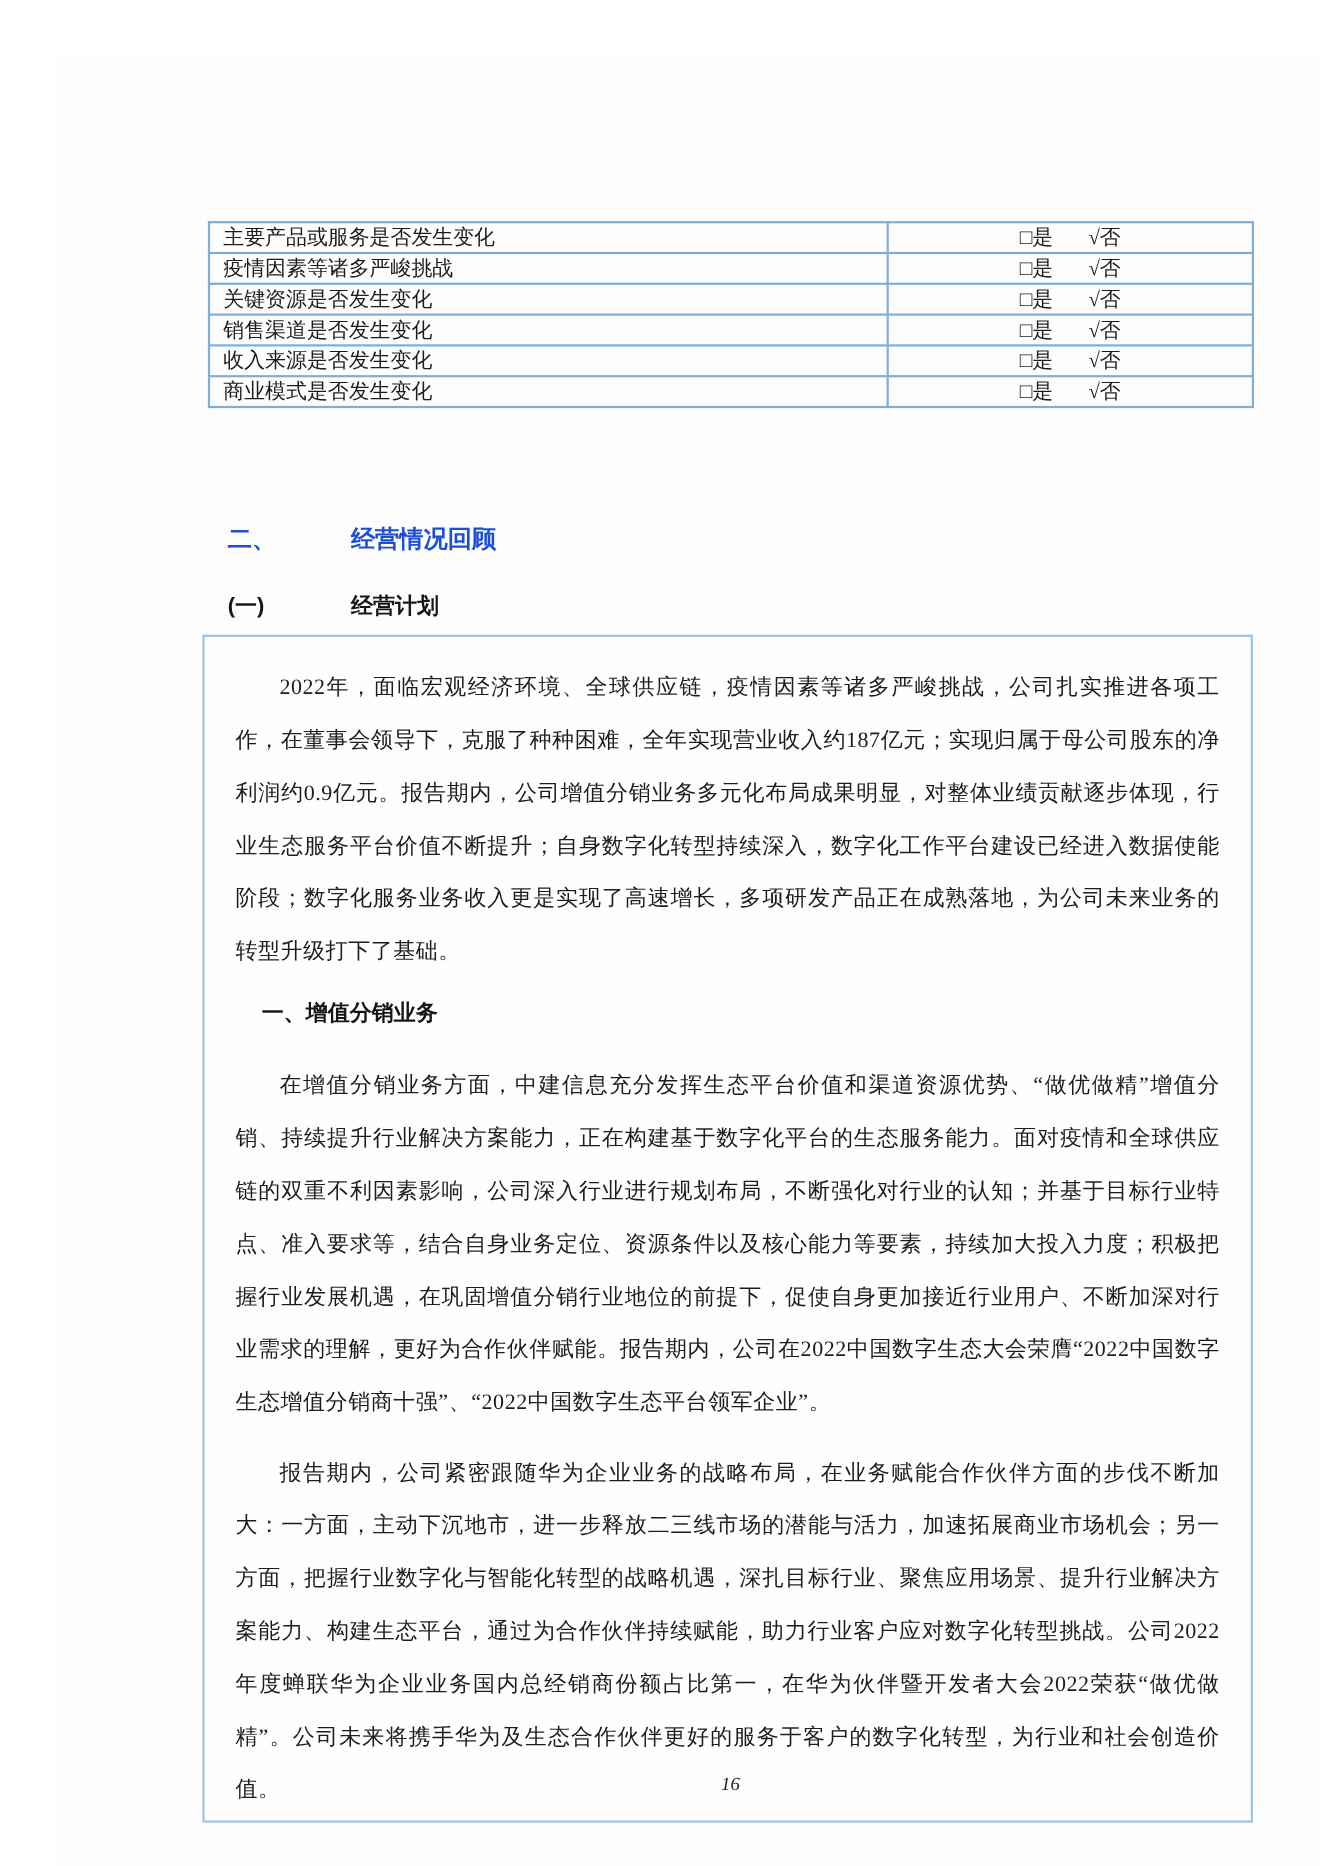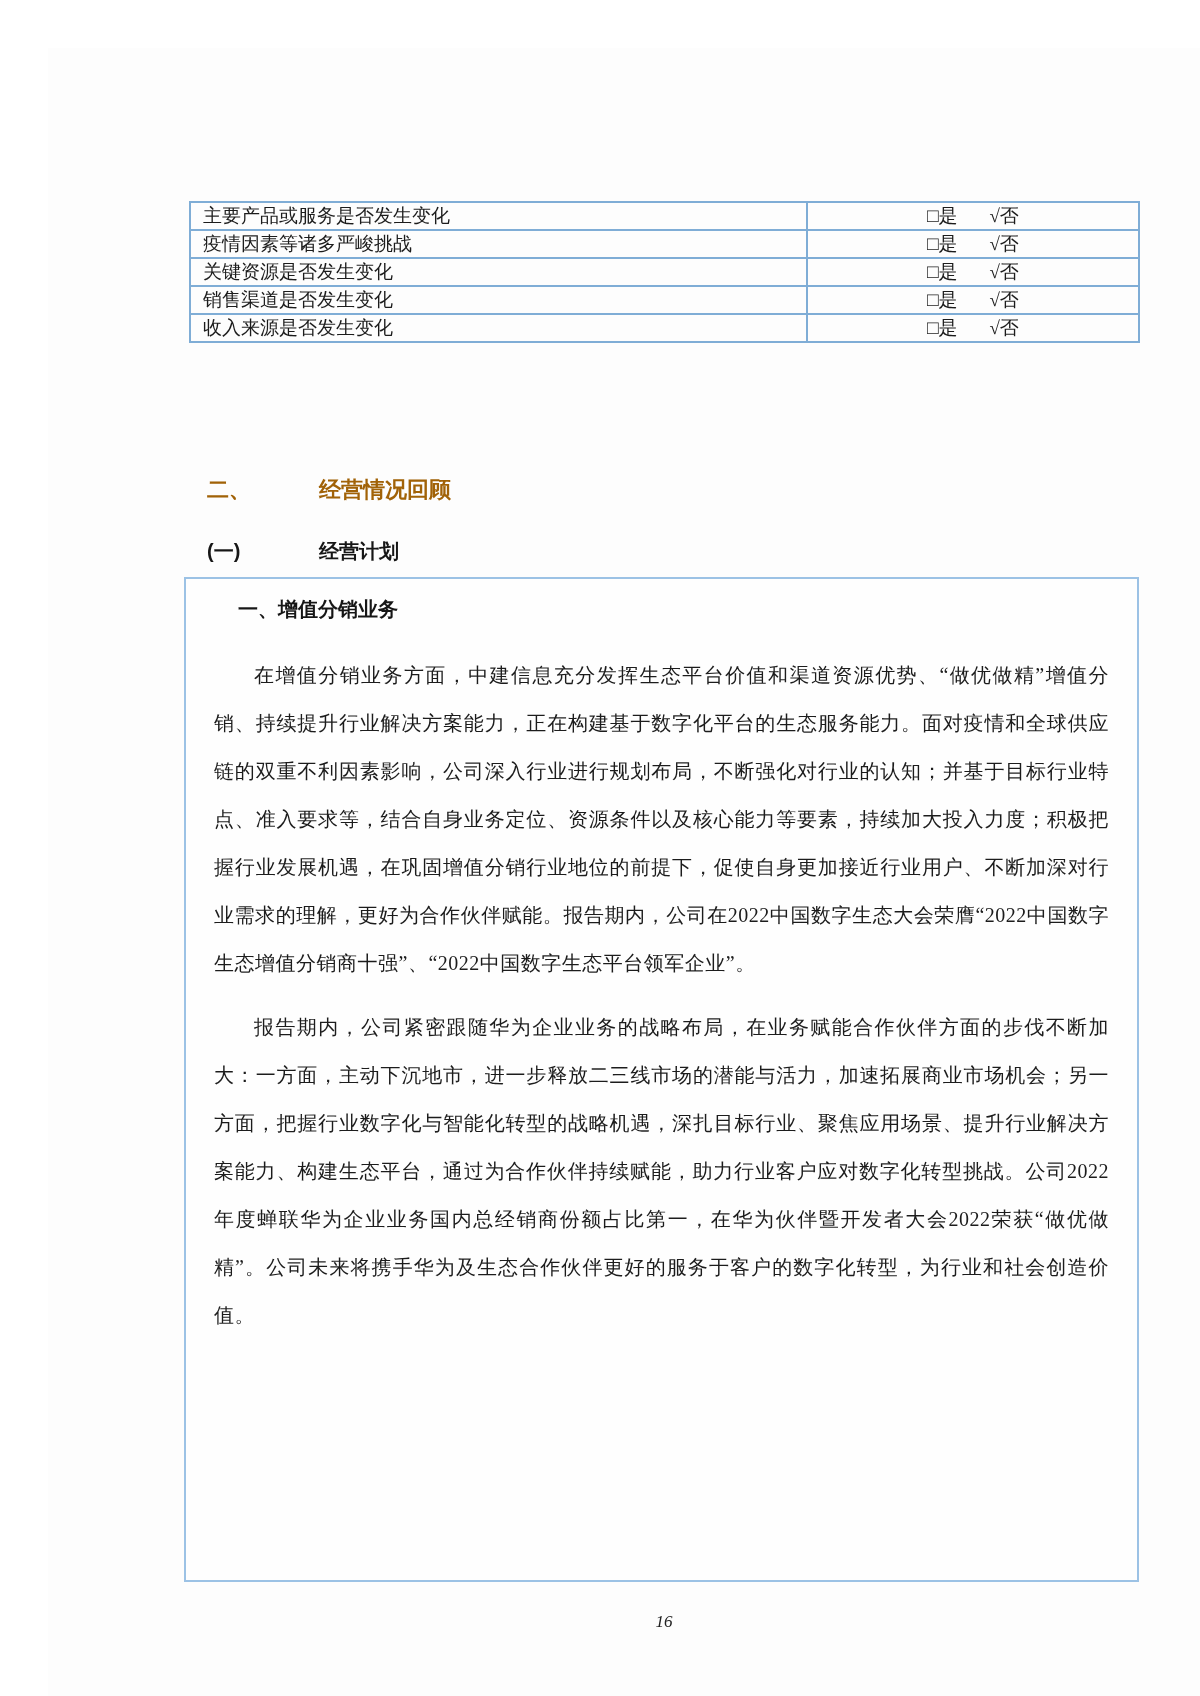--- a/index.html
+++ b/index.html
@@ -39,21 +39,21 @@
     width: 35%;
     text-align: center;
   }
   .opt-yes { margin-right: 16px; }
 
   
   .heading-1 {
     position: absolute; left: 127px; top: 396px;
     font-family: "Liberation Sans", "DejaVu Sans", sans-serif;
     font-weight: bold; font-size: 22px; line-height: 28px;
-    color: #a16207;
+    color: #1d4ed8;
   }
   .heading-1 .hnum { display: inline-block; width: 80px; }
   .heading-2 {
     position: absolute; left: 127px; top: 458px;
     font-family: "Liberation Sans", "DejaVu Sans", sans-serif;
     font-weight: bold; font-size: 20px; line-height: 26px;
     color: #161616;
   }
   .heading-2 .hnum { display: inline-block; width: 80px; }
 
@@ -123,32 +123,39 @@
         <td class="cell-value">
           <span class="opt-yes">□是</span><span class="opt-no">√否</span>
         </td>
       </tr>
       <tr>
         <td class="cell-label">收入来源是否发生变化</td>
         <td class="cell-value">
           <span class="opt-yes">□是</span><span class="opt-no">√否</span>
         </td>
       </tr>
+      <tr>
+        <td class="cell-label">商业模式是否发生变化</td>
+        <td class="cell-value">
+          <span class="opt-yes">□是</span><span class="opt-no">√否</span>
+        </td>
+      </tr>
     </tbody>
   </table>
 
   <div class="heading-1">
     <span class="hnum">二、</span><span>经营情况回顾</span>
   </div>
 
   <div class="heading-2">
     <span class="hnum">(一)</span><span>经营计划</span>
   </div>
 
   <div class="content-box">
+    <p>2022年，面临宏观经济环境、全球供应链，疫情因素等诸多严峻挑战，公司扎实推进各项工作，在董事会领导下，克服了种种困难，全年实现营业收入约187亿元；实现归属于母公司股东的净利润约0.9亿元。报告期内，公司增值分销业务多元化布局成果明显，对整体业绩贡献逐步体现，行业生态服务平台价值不断提升；自身数字化转型持续深入，数字化工作平台建设已经进入数据使能阶段；数字化服务业务收入更是实现了高速增长，多项研发产品正在成熟落地，为公司未来业务的转型升级打下了基础。</p>
     <div class="sub-heading">一、增值分销业务</div>
     <p>在增值分销业务方面，中建信息充分发挥生态平台价值和渠道资源优势、“做优做精”增值分销、持续提升行业解决方案能力，正在构建基于数字化平台的生态服务能力。面对疫情和全球供应链的双重不利因素影响，公司深入行业进行规划布局，不断强化对行业的认知；并基于目标行业特点、准入要求等，结合自身业务定位、资源条件以及核心能力等要素，持续加大投入力度；积极把握行业发展机遇，在巩固增值分销行业地位的前提下，促使自身更加接近行业用户、不断加深对行业需求的理解，更好为合作伙伴赋能。报告期内，公司在2022中国数字生态大会荣膺“2022中国数字生态增值分销商十强”、“2022中国数字生态平台领军企业”。</p>
     <p>报告期内，公司紧密跟随华为企业业务的战略布局，在业务赋能合作伙伴方面的步伐不断加大：一方面，主动下沉地市，进一步释放二三线市场的潜能与活力，加速拓展商业市场机会；另一方面，把握行业数字化与智能化转型的战略机遇，深扎目标行业、聚焦应用场景、提升行业解决方案能力、构建生态平台，通过为合作伙伴持续赋能，助力行业客户应对数字化转型挑战。公司2022年度蝉联华为企业业务国内总经销商份额占比第一，在华为伙伴暨开发者大会2022荣获“做优做精”。公司未来将携手华为及生态合作伙伴更好的服务于客户的数字化转型，为行业和社会创造价值。</p>
   </div>
 
   <div class="page-number">16</div>
 
 </div>
 
 </body></html>

